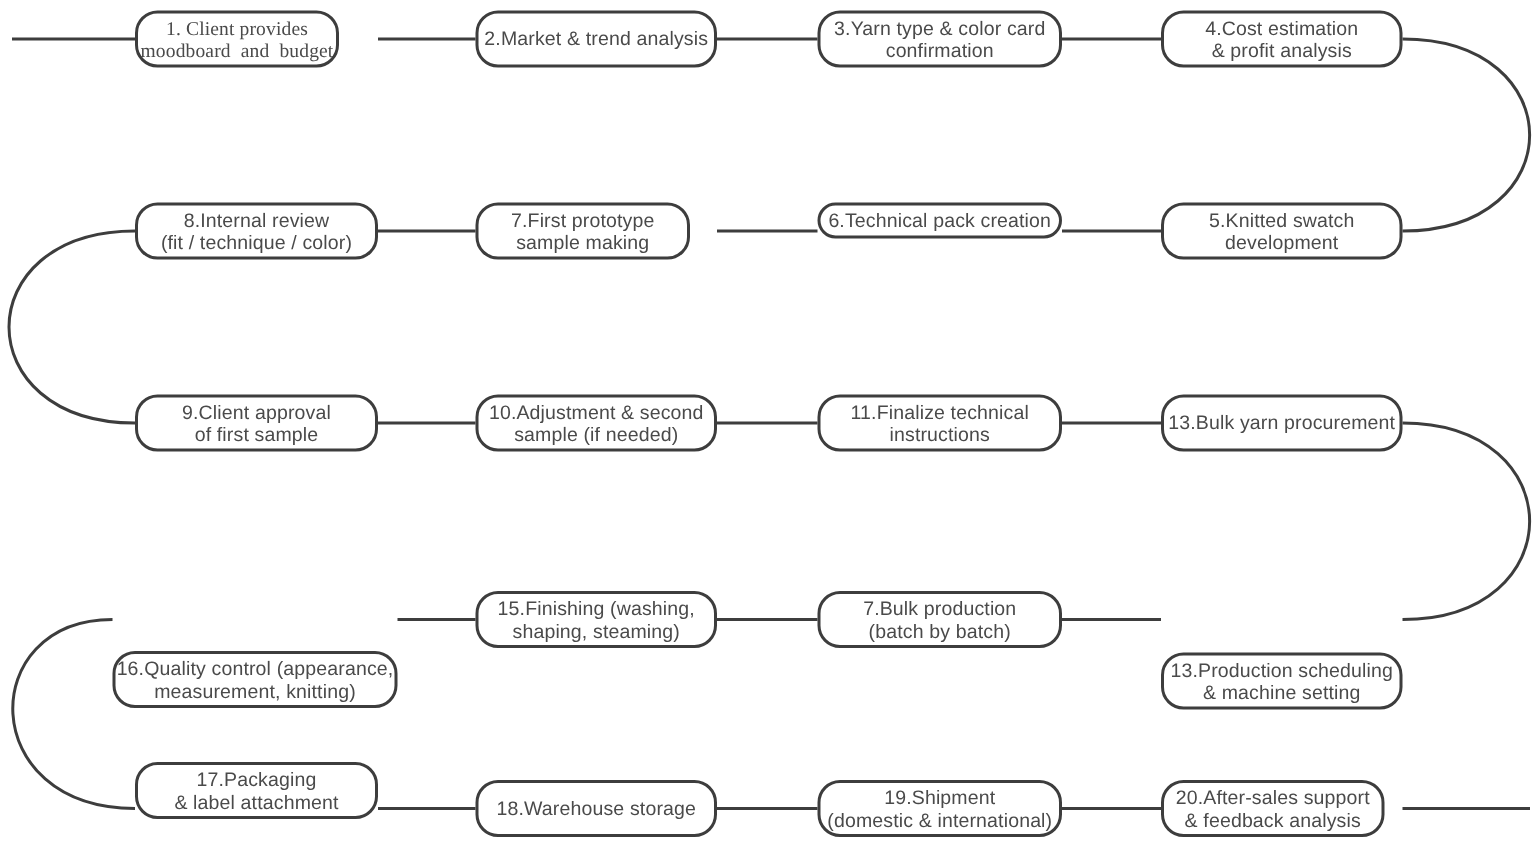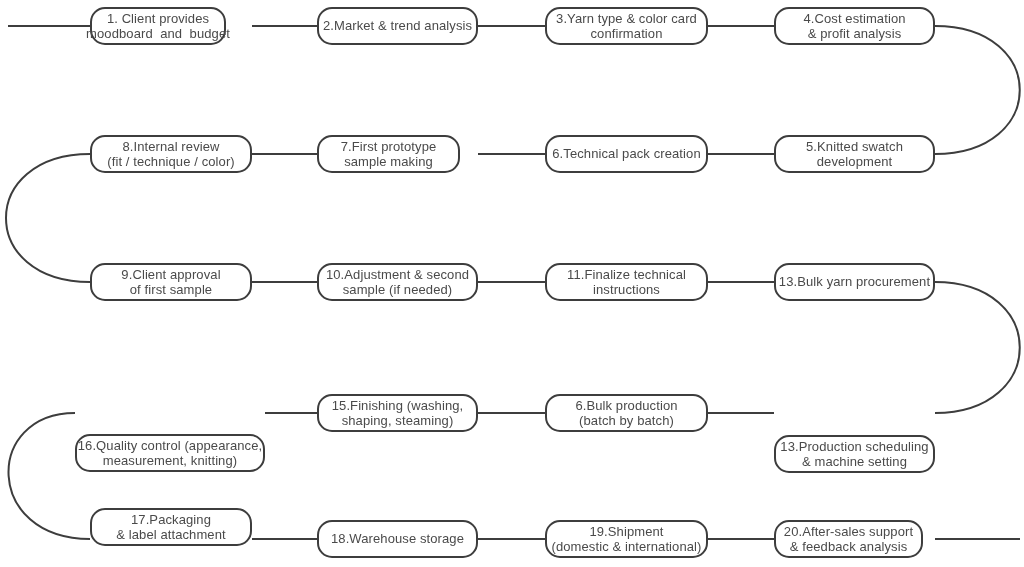--- a/index.html
+++ b/index.html
@@ -76,40 +76,40 @@
     <path d="M 545 413 H 478"></path>
     <path d="M 317 413 H 265"></path>
     <path d="M 75 413 C -16 413 -16 539 90 539"></path>
     <path d="M 252 539 H 317"></path>
     <path d="M 478 539 H 545"></path>
     <path d="M 708 539 H 774"></path>
     <path d="M 935 539 H 1020"></path>
   </svg>
 
   <div id="nodes">
-      <div class="node" style="left: 90px; width: 136px; top: 7px; height: 38px;">
+      <div class="node" style="left: 90px; width: 136px; top: 7px; height: 38px; font-family: Liberation Serif, serif;">
         <span class="node-line">1. Client provides</span>
         <span class="node-line">moodboard  and  budget</span>
       </div>
       <div class="node" style="left: 317px; width: 161px; top: 7px; height: 38px;">
         <span class="node-line">2.Market &amp; trend analysis</span>
       </div>
       <div class="node" style="left: 545px; width: 163px; top: 7px; height: 38px;">
         <span class="node-line">3.Yarn type &amp; color card</span>
         <span class="node-line">confirmation</span>
       </div>
       <div class="node" style="left: 774px; width: 161px; top: 7px; height: 38px;">
         <span class="node-line">4.Cost estimation</span>
         <span class="node-line">&amp; profit analysis</span>
       </div>
       <div class="node" style="left: 774px; width: 161px; top: 135px; height: 38px;">
         <span class="node-line">5.Knitted swatch</span>
         <span class="node-line">development</span>
       </div>
-      <div class="node" style="left: 545px; width: 163px; top: 135px; height: 38px;">
+      <div class="node" style="left: 545px; width: 163px; top: 135px; height: 24px;">
         <span class="node-line">6.Technical pack creation</span>
       </div>
       <div class="node" style="left: 317px; width: 143px; top: 135px; height: 38px;">
         <span class="node-line">7.First prototype</span>
         <span class="node-line">sample making</span>
       </div>
       <div class="node" style="left: 90px; width: 162px; top: 135px; height: 38px;">
         <span class="node-line">8.Internal review</span>
         <span class="node-line">(fit / technique / color)</span>
       </div>
@@ -126,21 +126,21 @@
         <span class="node-line">instructions</span>
       </div>
       <div class="node" style="left: 774px; width: 161px; top: 263px; height: 38px;">
         <span class="node-line">13.Bulk yarn procurement</span>
       </div>
       <div class="node" style="left: 774px; width: 161px; top: 394px; height: 38px; margin-top: 41px;">
         <span class="node-line">13.Production scheduling</span>
         <span class="node-line">&amp; machine setting</span>
       </div>
       <div class="node" style="left: 545px; width: 163px; top: 394px; height: 38px;">
-        <span class="node-line">6.Bulk production</span>
+        <span class="node-line">7.Bulk production</span>
         <span class="node-line">(batch by batch)</span>
       </div>
       <div class="node" style="left: 317px; width: 161px; top: 394px; height: 38px;">
         <span class="node-line">15.Finishing (washing,</span>
         <span class="node-line">shaping, steaming)</span>
       </div>
       <div class="node" style="left: 75px; width: 190px; top: 394px; height: 38px; margin-top: 40px;">
         <span class="node-line">16.Quality control (appearance,</span>
         <span class="node-line">measurement, knitting)</span>
       </div>

